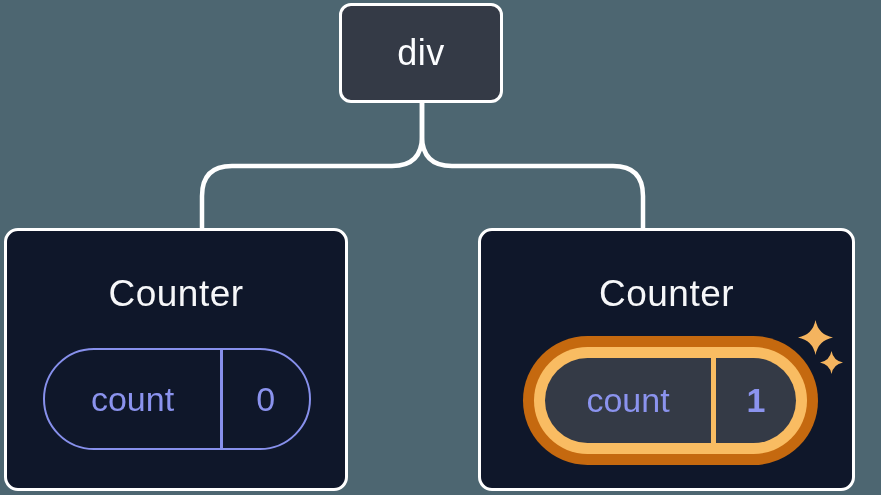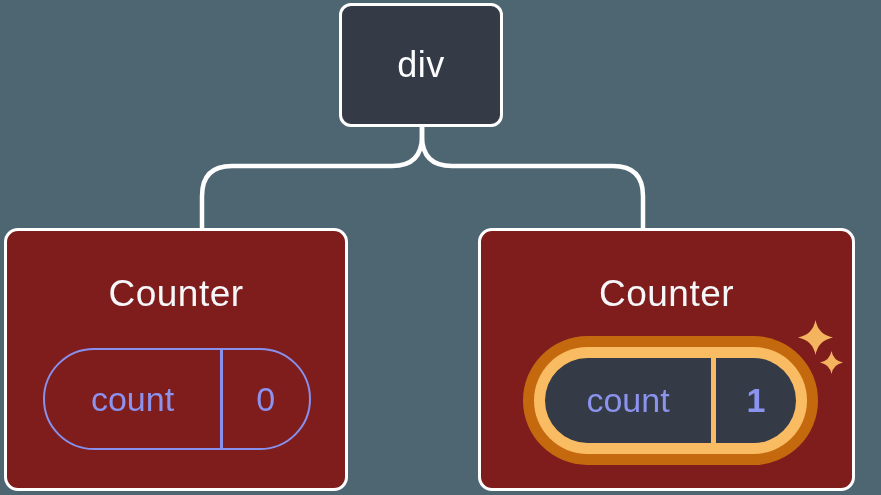--- a/index.html
+++ b/index.html
@@ -24,41 +24,41 @@
     stroke: #ffffff;
     stroke-width: 4.5;
     fill: none;
     stroke-linecap: round;
     stroke-linejoin: round;
   }
 
   .node-root {
     position: absolute;
     left: 339px; top: 3px;
-    width: 164px; height: 124px;
+    width: 164px; height: 100px;
     background: #343a46;
     border: 3.5px solid #ffffff;
     border-radius: 12px;
     display: flex;
     align-items: center;
     justify-content: center;
     z-index: 2;
   }
   .node-root .node-label {
     color: #fcfdff;
     font-size: 36px;
     font-weight: 400;
     letter-spacing: 0.5px;
   }
 
   .card {
     position: absolute;
     top: 228px;
     height: 263px;
-    background: #7f1d1d;
+    background: #0f172a;
     border: 3px solid #ffffff;
     border-radius: 14px;
     z-index: 2;
   }
   .card-left  { left: 4px;   width: 344px; }
   .card-right { left: 478px; width: 377px; }
 
   .card-title {
     position: absolute;
     left: 0; right: 0;

